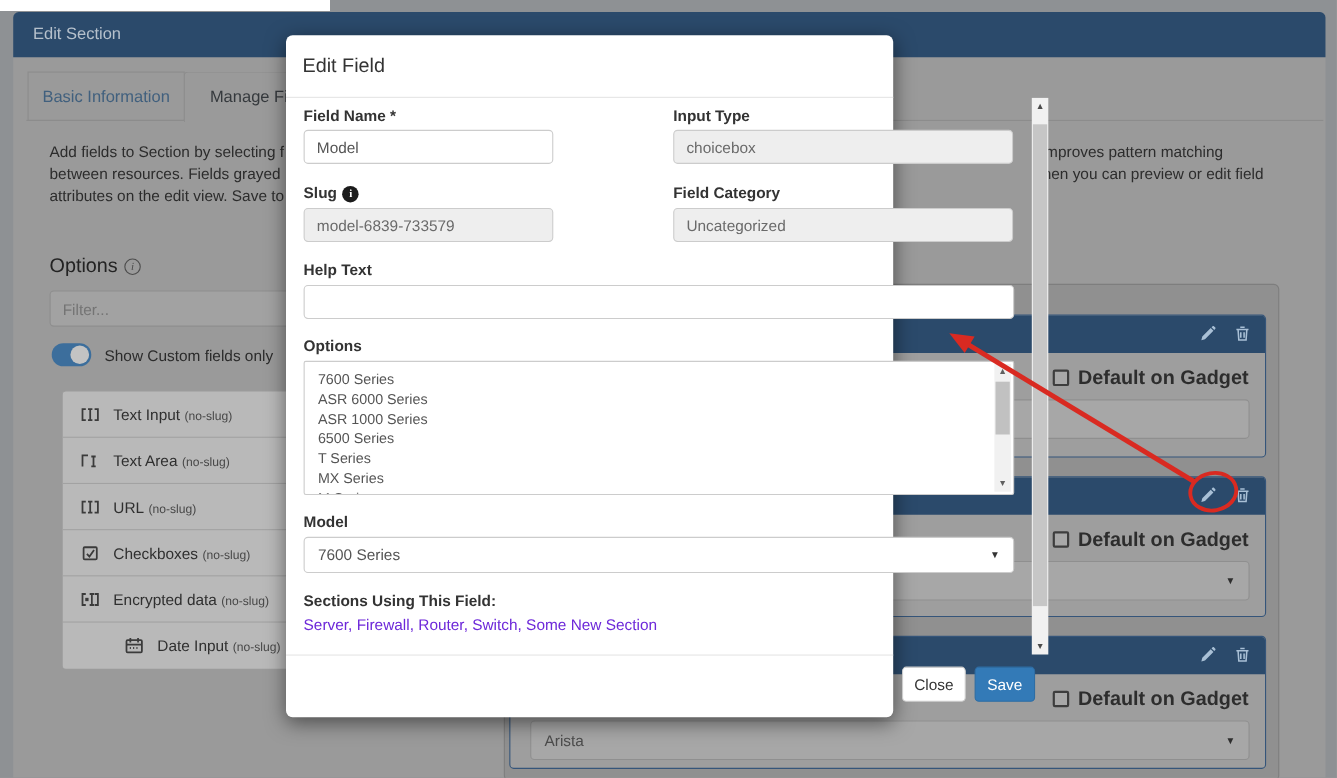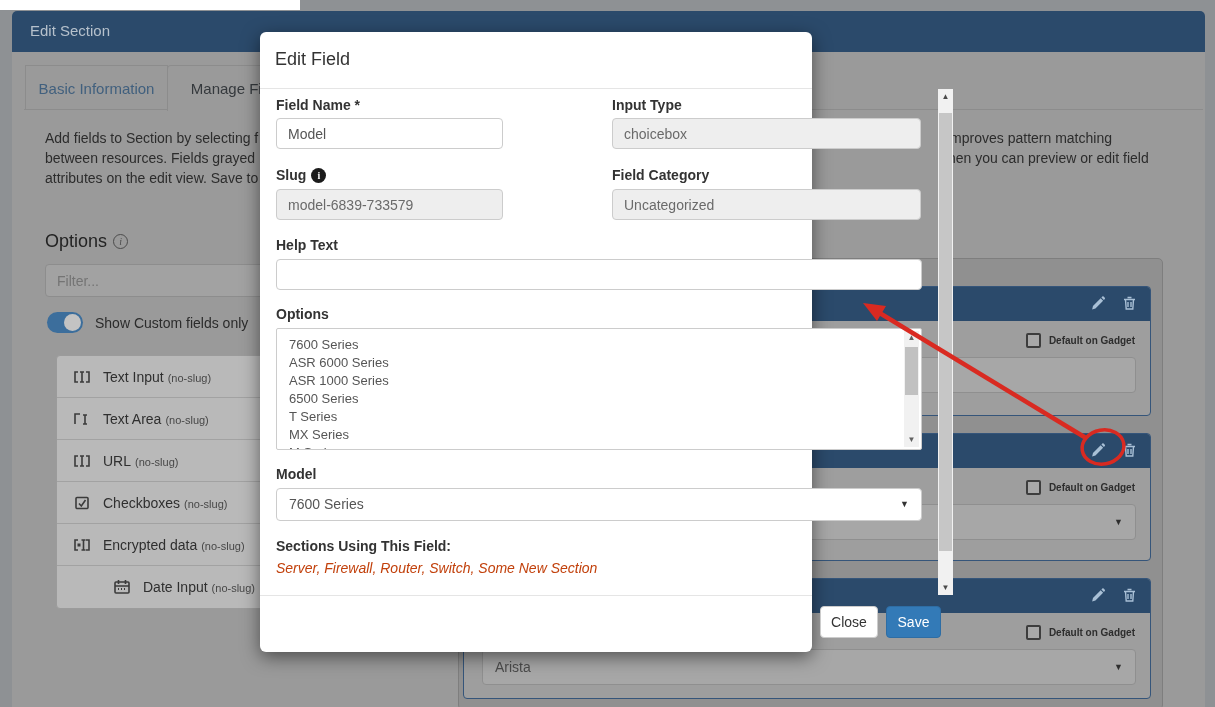--- a/index.html
+++ b/index.html
@@ -37,21 +37,21 @@
   .field-row .ftag { font-size:11px; color:#474747; margin-left:4px; }
   .plus-btn { position:absolute; right:16px; top:12px; width:18px; height:18px; border:2px solid #454545; border-radius:2px; color:#353535; font-size:15px; line-height:14px; text-align:center; background:transparent; }
 
   
   .group { position:absolute; left:446px; top:247px; width:705px; height:452px; background:#909090; border:1px solid #7e7e7e; border-radius:5px; }
   .gcard { position:absolute; left:4px; width:688px; border:1px solid #35557a; border-radius:4px; background:#9e9e9e; }
   .gcard .ghead { height:34px; background:#2b4a6b; border-radius:3px 3px 0 0; position:relative; }
   .ghead .icons { position:absolute; right:13px; top:8px; display:flex; gap:16px; }
   .gcard .chkrow { display:flex; justify-content:flex-end; align-items:center; gap:8px; margin:12px 15px 0 0; }
   .gcard .chk { width:15px; height:15px; border:2px solid #3d3d3d; border-radius:2px; background:#a8a8a8; }
-  .gcard .chklabel { font-size:10px; font-weight:bold; color:#2d2d2d; }
+  .gcard .chklabel { font-size:18px; font-weight:bold; color:#2d2d2d; }
   .gcard .ginput { position:relative; margin:9px 14px 0 18px; height:36px; background:#a7a7a7; border:1px solid #8f8f8f; border-radius:4px; font-size:14px; color:#4c4c4c; line-height:34px; padding-left:12px; }
   .gcard .caret { position:absolute; right:12px; top:0; font-size:9px; color:#2e2e2e; }
 
   
   .modal { position:absolute; left:260px; top:32px; width:552px; height:620px; background:#ffffff; border-radius:6px; box-shadow:0 5px 18px rgba(0,0,0,.5); z-index:10; }
   .modal-title { position:absolute; left:15px; top:17px; font-size:18px; color:#333; }
   .modal-divider-top { position:absolute; left:0; top:56px; width:100%; height:1px; background:#e5e5e5; }
   .modal-divider-bottom { position:absolute; left:0; top:563px; width:100%; height:1px; background:#e5e5e5; }
   .mlbl { position:absolute; font-size:14px; font-weight:bold; color:#333; }
   .minput { position:absolute; height:31px; border:1px solid #ccc; border-radius:4px; font-size:14px; color:#555; padding:0 11px; background:#fff; font-family:"Liberation Sans", sans-serif; }
@@ -62,21 +62,21 @@
   .listbox .opt { font-size:13px; color:#555; line-height:18px; padding-left:12px; }
   .listbox .opts { padding-top:7px; }
   .lb-scroll { position:absolute; right:2px; top:2px; width:15px; height:116px; background:#f1f1f1; }
   .lb-scroll .sb-up, .lb-scroll .sb-dn { position:absolute; left:0; width:15px; height:14px; font-size:8px; color:#606060; text-align:center; line-height:14px; }
   .lb-scroll .sb-up { top:0; } .lb-scroll .sb-dn { bottom:0; }
   .lb-scroll .sb-thumb { position:absolute; left:1px; top:16px; width:13px; height:48px; background:#c1c1c1; }
 
   .fakeselect { position:absolute; left:16px; top:456px; width:646px; height:33px; border:1px solid #ccc; border-radius:4px; font-size:14px; color:#555; line-height:31px; padding-left:12px; background:#fff; }
   .fakeselect .caret { position:absolute; right:12px; top:0; font-size:9px; color:#333; }
 
-  .sections-links { position:absolute; left:16px; top:528px; font-size:14px; color:#c2410c;font-style:italic; }
+  .sections-links { position:absolute; left:16px; top:528px; font-size:14px; color:#6d28d9; }
 
   .btn { position:absolute; top:574px; height:32px; border-radius:4px; font-size:14px; text-align:center; line-height:30px; font-family:"Liberation Sans", sans-serif; }
   .btn-close { left:560px; width:58px; background:#fff; border:1px solid #ccc; color:#333; }
   .btn-save { left:626px; width:55px; background:#337ab7; border:1px solid #2e6da4; color:#fff; }
 
   .modal-scroll { position:absolute; left:678px; top:57px; width:15px; height:506px; background:#f1f1f1; }
   .modal-scroll .sb-up, .modal-scroll .sb-dn { position:absolute; left:0; width:15px; height:15px; font-size:8px; color:#4a4a4a; text-align:center; line-height:15px; }
   .modal-scroll .sb-up { top:0; } .modal-scroll .sb-dn { bottom:0; }
   .modal-scroll .sb-thumb { position:absolute; left:1px; top:24px; width:13px; height:438px; background:#c6c6c6; }
 

